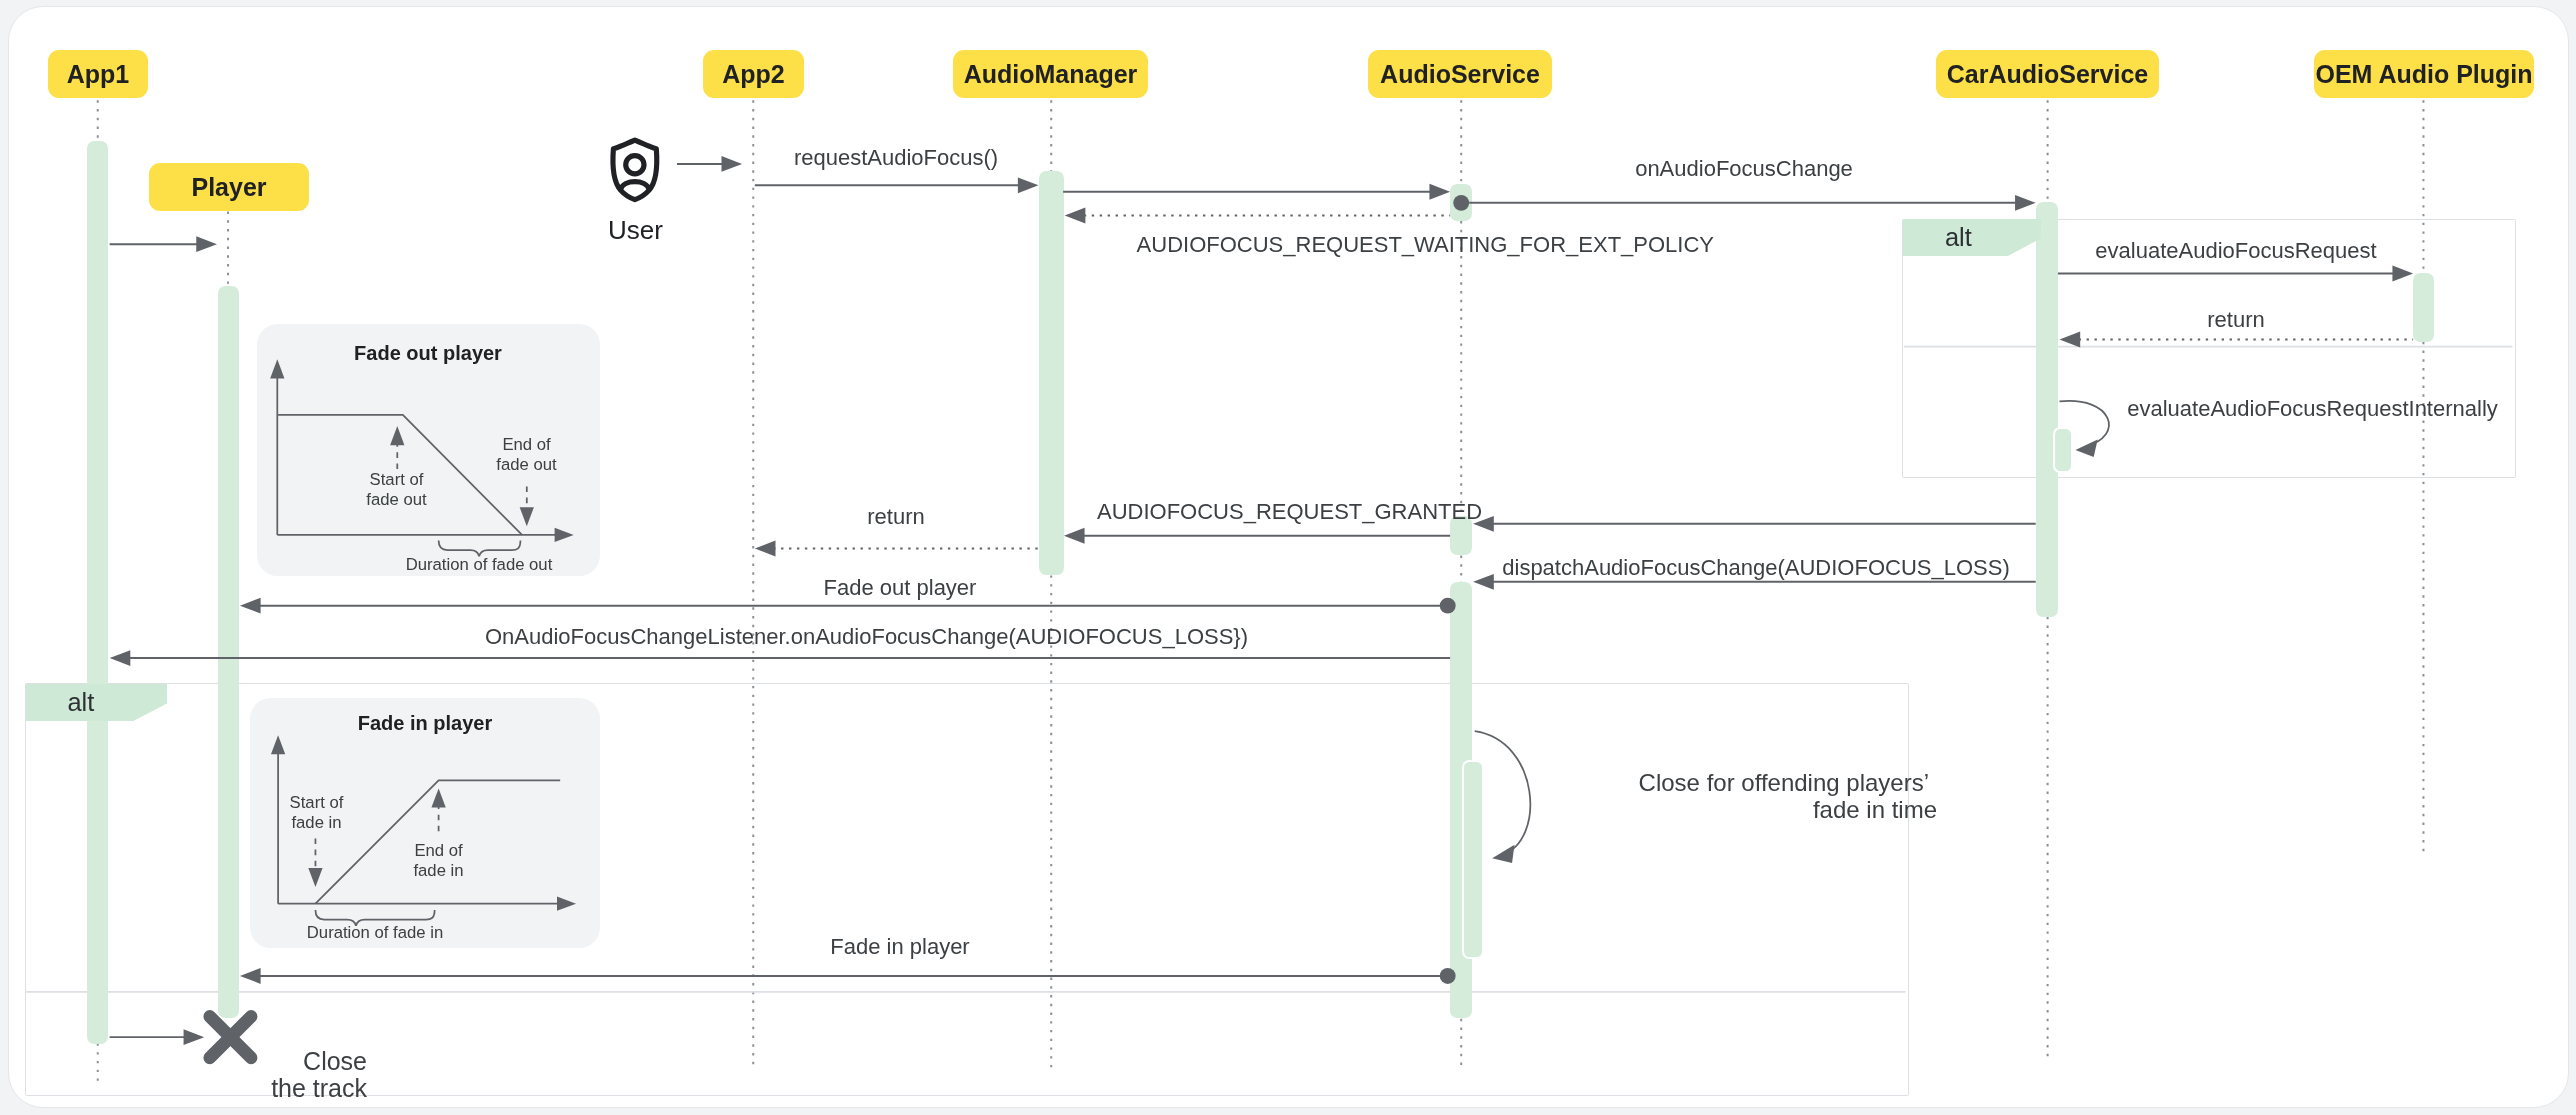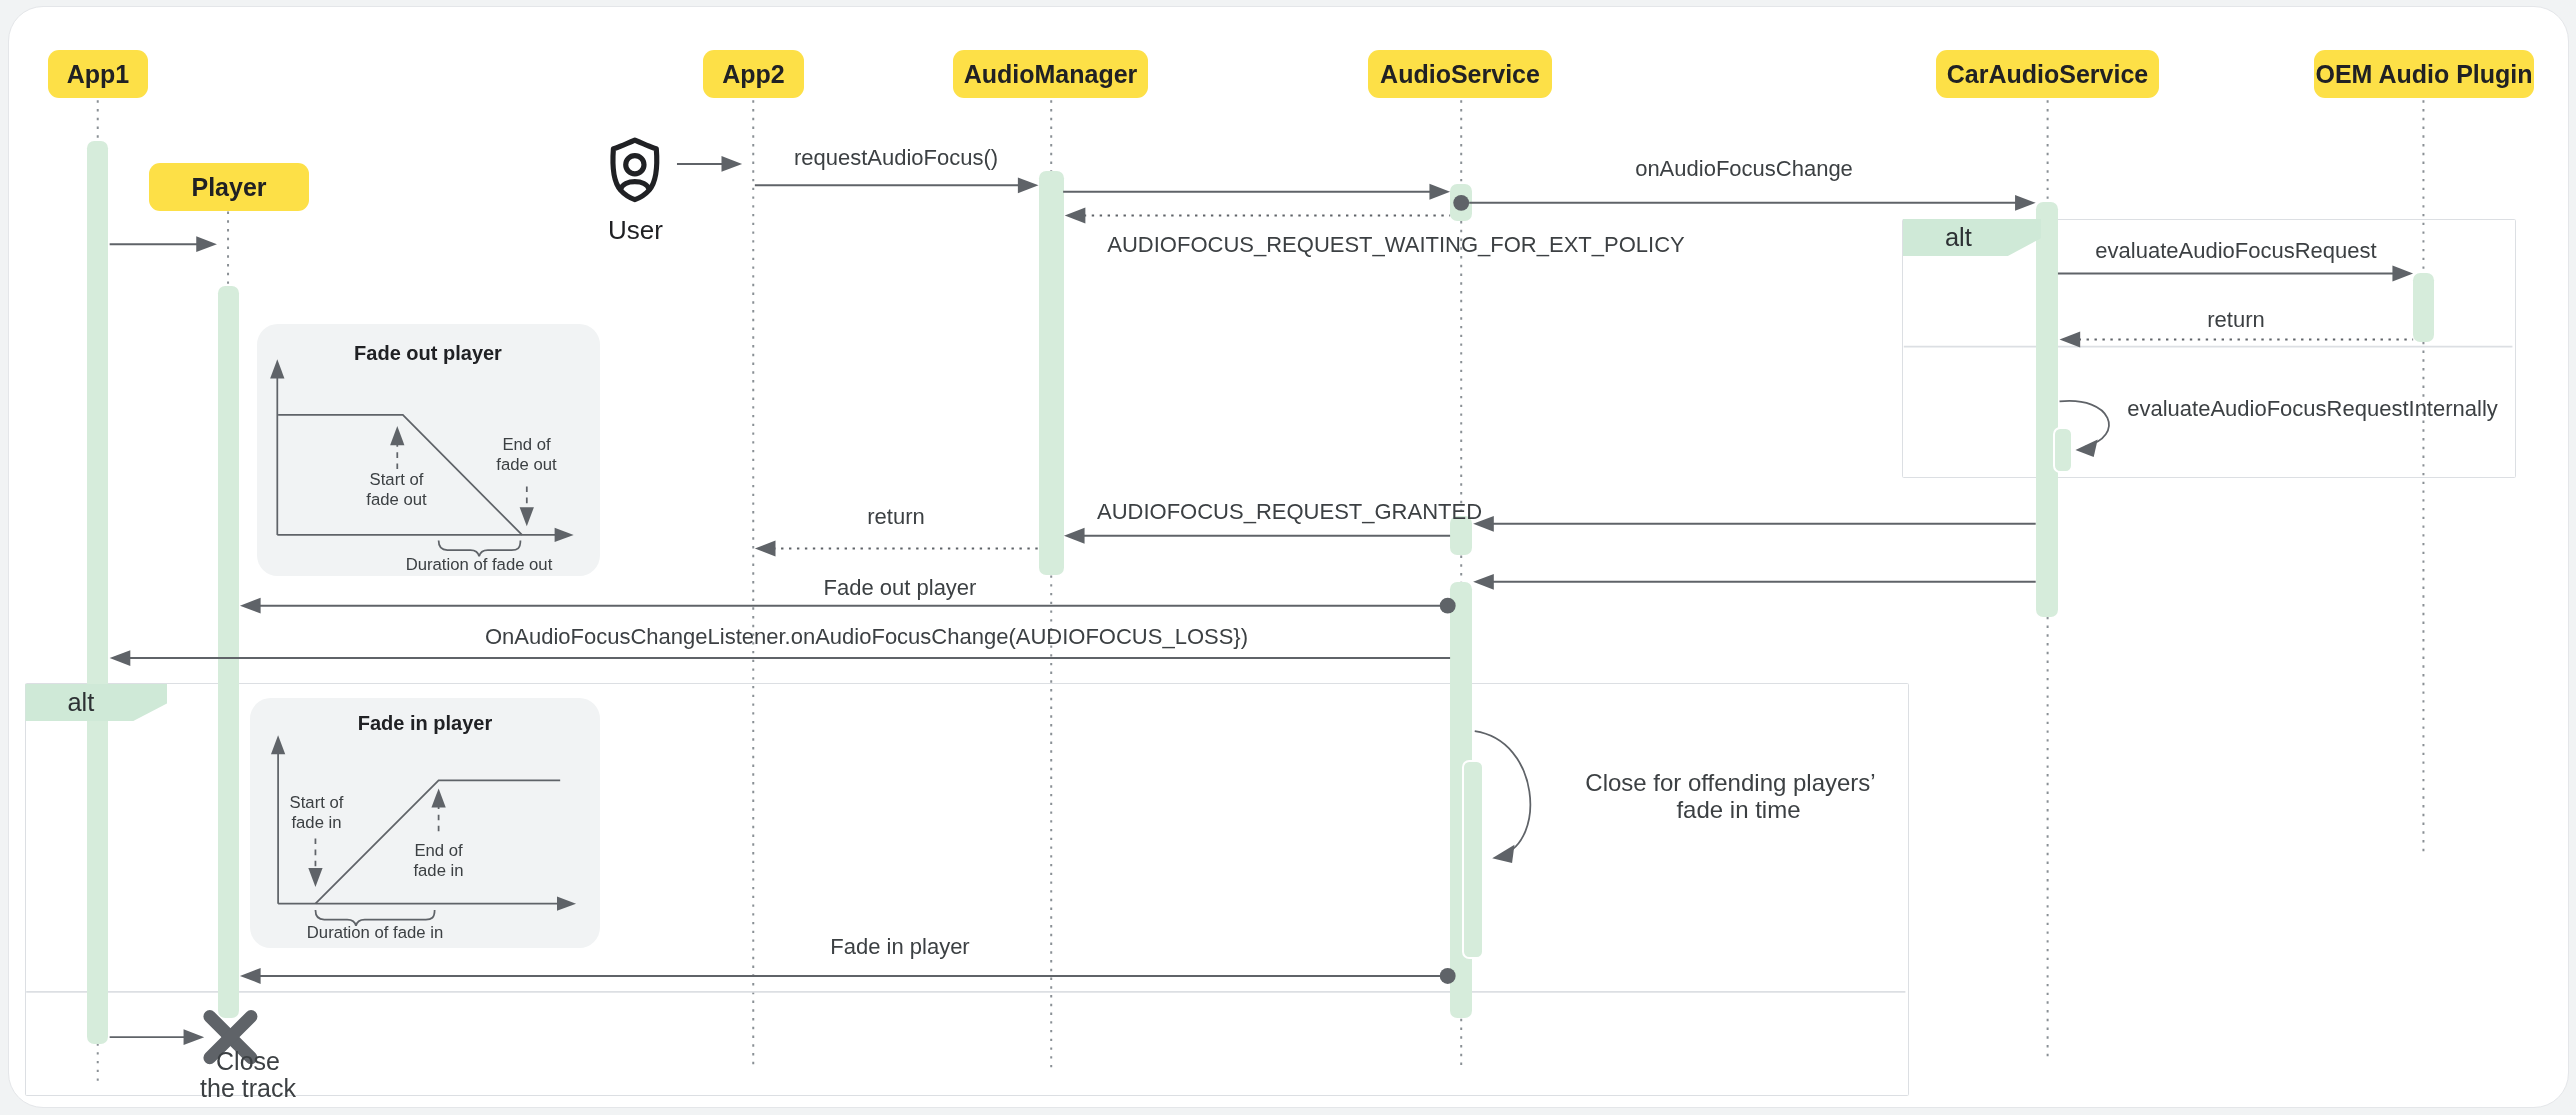--- a/index.html
+++ b/index.html
@@ -10,21 +10,21 @@
       display:flex;align-items:center;justify-content:center;font-weight:bold;
       font-size:25px;color:#202124;z-index:6;}
   .activation{position:absolute;background:#d6ecdb;border-radius:7.2px;z-index:4;}
   .activation.nested{border:2.4px solid #ffffff;z-index:5;}
   .altbox{position:absolute;border:1.6px solid #dcdfe3;border-radius:1.6px;z-index:2;}
   .alttab{position:absolute;background:#cfe9d7;z-index:6;display:flex;align-items:center;
       padding-left:42px;font-size:25.4px;color:#2d3134;
       clip-path:polygon(0 0,100% 0,100% 52%,76% 100%,0 100%);}
   .inset{position:absolute;background:#f1f3f4;border-radius:20.7px;z-index:2;}
   .lbl{position:absolute;font-size:22px;color:#3c4043;text-align:center;z-index:6;white-space:nowrap;}
-  .lbl.left{text-align:center;}
+  .lbl.left{text-align:right;}
   .small{font-size:16.7px;line-height:20px;color:#3c4043;}
   .insettitle{font-size:20px;font-weight:bold;color:#202124;}
   svg{position:absolute;left:0;top:0;z-index:3;}
   svg.over{z-index:5;}
   .stroke{stroke:#5f6368;stroke-width:2.5;fill:none;}
   .head{fill:#5f6368;stroke:none;}
   .life{stroke:#8a9095;stroke-width:2.5;stroke-dasharray:3 8;fill:none;}
   .dotted{stroke-dasharray:3 7;}
   .dashed{stroke-dasharray:7 7;}
   .thin{stroke:#5f6368;stroke-width:2.2;fill:none;}
@@ -248,20 +248,21 @@
     </div>
 
   <div class="lbl" style="left:737px;top:145px;width:318px;">requestAudioFocus()</div>
   <div class="lbl" style="left:1585px;top:156px;width:318px;">onAudioFocusChange</div>
   <div class="lbl left" style="left:1078px;top:232px;width:636px;">AUDIOFOCUS_REQUEST_WAITING_FOR_EXT_POLICY</div>
   <div class="lbl" style="left:2077px;top:238px;width:318px;">evaluateAudioFocusRequest</div>
   <div class="lbl" style="left:2077px;top:307px;width:318px;">return</div>
   <div class="lbl" style="left:2114px;top:396px;width:397px;">evaluateAudioFocusRequestInternally</div>
   <div class="lbl" style="left:1097px;top:499px;width:318px;">AUDIOFOCUS_REQUEST_GRANTED</div>
   <div class="lbl" style="left:737px;top:504px;width:318px;">return</div>
+  <div class="lbl" style="left:1498px;top:555px;width:516px;">dispatchAudioFocusChange(AUDIOFOCUS_LOSS)</div>
   <div class="lbl" style="left:741px;top:575px;width:318px;">Fade out player</div>
   <div class="lbl" style="left:469px;top:624px;width:795px;">OnAudioFocusChangeListener.onAudioFocusChange(AUDIOFOCUS_LOSS})</div>
   <div class="lbl" style="left:741px;top:934px;width:318px;">Fade in player</div>
   <div class="lbl left" style="left:1532px;top:769px;width:397px;font-size:24px;">Close for offending players’</div>
   <div class="lbl left" style="left:1540px;top:796px;width:397px;font-size:24px;">fade in time</div>
   <div class="lbl left" style="left:129px;top:1047px;width:238px;font-size:25px;">Close</div>
   <div class="lbl left" style="left:129px;top:1074px;width:238px;font-size:25px;">the track</div>
   <div class="lbl" style="left:572px;top:215px;width:127px;font-size:26px;color:#202124;">User</div>
 
   <div class="lbl insettitle" style="left:309px;top:342px;width:238px;">Fade out player</div>

